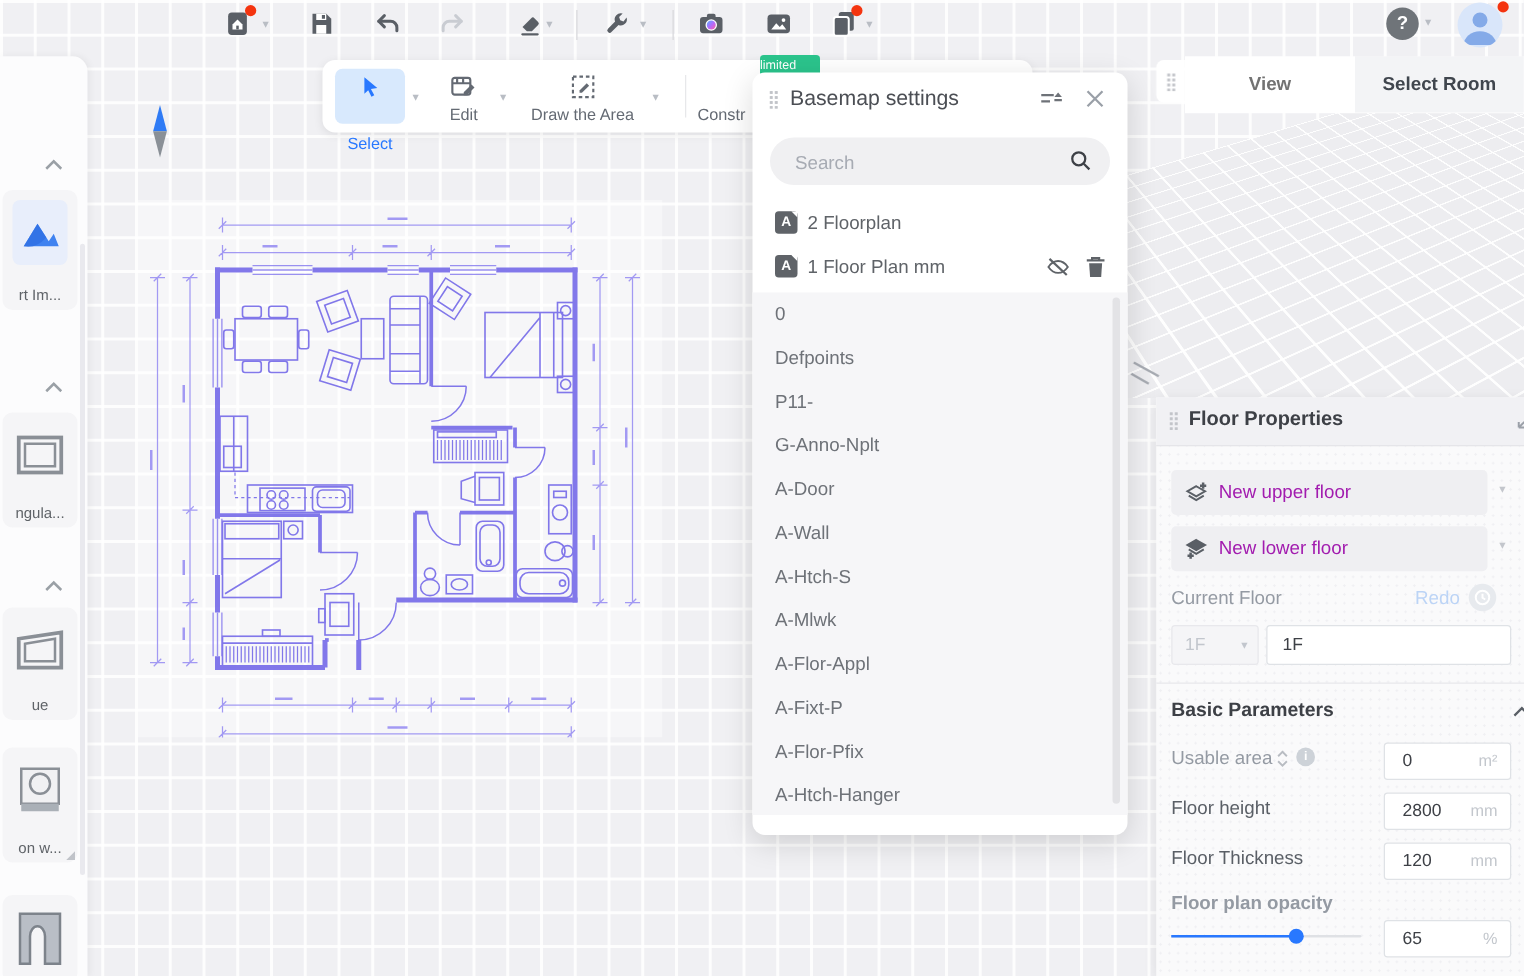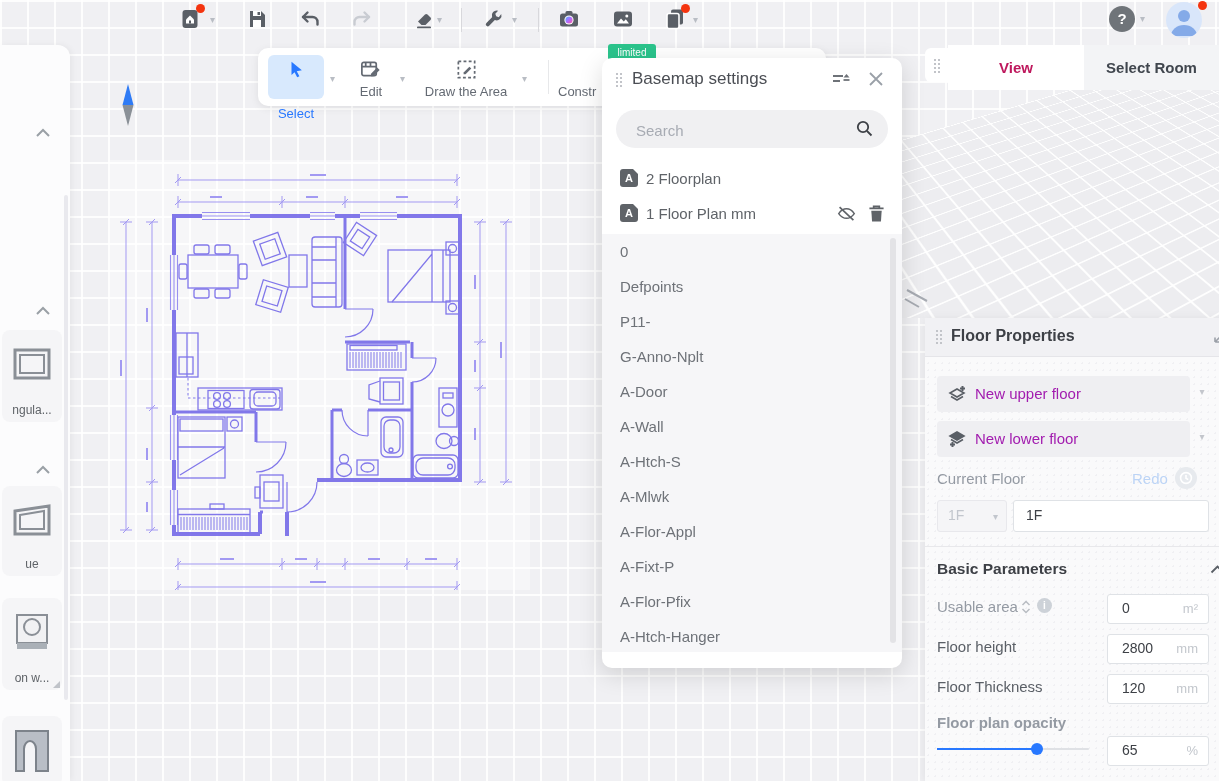--- a/index.html
+++ b/index.html
@@ -16,21 +16,21 @@
   .icon-btn{display:flex;align-items:center;justify-content:center;color:#5a5f66;}
   .caret{color:#b9bdc4;font-size:10px;line-height:10px;}
   .red-dot{position:absolute;width:9px;height:9px;border-radius:50%;background:#f4340f;}
   .dots{width:8px;height:15px;background-image:radial-gradient(circle,#c2c4c9 1.1px,transparent 1.4px);background-size:4px 4px;}
   
   #mid-toolbar{left:258px;top:48px;width:568px;height:58px;background:#fff;border-radius:10px;box-shadow:0 2px 8px rgba(0,0,0,.08);}
   #sel-chip{left:10px;top:7px;width:56px;height:44px;background:#d8e9fd;border-radius:6px;text-align:center;}
   #sel-chip .lbl{display:block;margin-top:24px;font-size:13px;color:#2878ff;}
   .tb-lbl{font-size:13px;color:#646a73;text-align:center;}
   
-  #limited-badge{left:608px;top:44px;width:48px;height:17px;background:#2bc48c;border-radius:3px;color:#fff;font-size:10px;text-align:center;line-height:17px;overflow:hidden;}
+  #limited-badge{left:608px;top:44px;width:48px;height:17px;background:#2bc48c;border-radius:3px;color:#fff;font-size:10px;line-height:17px;overflow:hidden;}
   
   #sidebar{left:0;top:45px;width:70px;height:736px;background:#fcfcfd;border-radius:0 12px 0 0;box-shadow:2px 0 6px rgba(0,0,0,.05);}
   .side-card{position:absolute;left:2px;width:60px;background:#f5f5f7;border-radius:8px;}
   .side-thumb{position:absolute;left:8px;top:8px;width:44px;height:52px;display:flex;align-items:center;justify-content:center;border-radius:6px;}
   .side-lbl{position:absolute;left:0;right:0;bottom:5px;text-align:center;font-size:12px;color:#5f6368;white-space:nowrap;overflow:hidden;}
   .chev{position:absolute;left:36px;color:#9aa0a6;}
   .fold-corner{position:absolute;right:2px;bottom:2px;width:0;height:0;border-left:7px solid transparent;border-bottom:7px solid #c0c3c9;}
   #side-scroll{left:64px;top:150px;width:4px;height:505px;background:#e9e9ee;border-radius:2px;}
   
   #basemap{left:602px;top:58px;width:300px;height:610px;background:#fff;border-radius:10px;box-shadow:0 6px 24px rgba(0,0,0,.14);}
@@ -321,20 +321,29 @@
     </g>
   </g>
 </svg>
 
 <div class="abs" id="sidebar">
   <span class="chev" style="top:78px;">
     <svg width="14" height="9" viewBox="0 0 14 9" fill="none" stroke="currentColor" stroke-width="2">
         <path d="M1 8 L7 2 L13 8"></path>
       </svg>
   </span>
+  <div class="side-card" style="top:107px;height:96px;">
+    <div class="side-thumb" style="background:#e8eefb;">
+      <svg width="34" height="30" viewBox="0 0 34 30">
+          <path d="M4 26 L15 8 L24 22 L28 16 L32 26 Z" fill="#3f82f0"></path>
+          <path d="M4 26 L15 8 L22 19 Q14 28 4 26Z" fill="#2f6fe4" opacity=".8"></path>
+        </svg>
+    </div>
+    <div class="side-lbl">rt Im...</div>
+  </div>
   <span class="chev" style="top:256px;">
     <svg width="14" height="9" viewBox="0 0 14 9" fill="none" stroke="currentColor" stroke-width="2">
         <path d="M1 8 L7 2 L13 8"></path>
       </svg>
   </span>
   <div class="side-card" style="top:285px;height:92px;">
     <div class="side-thumb">
       <svg width="40" height="34" viewBox="0 0 40 34">
           <rect x="3" y="3" width="34" height="28" fill="none" stroke="#8a8f96" stroke-width="3"></rect>
           <rect x="8" y="8" width="24" height="18" fill="none" stroke="#8a8f96" stroke-width="2"></rect>
@@ -410,21 +419,21 @@
 <div class="abs" id="view3d">
   <div class="plane"></div>
 </div>
 <svg class="abs" style="left:903px;top:280px;" width="36" height="32" viewBox="0 0 36 32">
   <path d="M4 10 l20 11 M2 19 l14 8" stroke="#a7abb2" stroke-width="2" fill="none"></path>
 </svg>
 <div class="abs" id="rt-dragtab">
     <div class="dots"></div>
   </div>
 <div class="abs" id="rt-tabs">
-  <div class="rt-tab" style="left:0;width:136px;background:#fff;color:#be185d;">View</div>
+  <div class="rt-tab" style="left:0;width:136px;background:#fff;color:#737373;">View</div>
   <div class="rt-tab" style="left:136px;width:135px;background:#f3f4f6;color:#40464e;">Select Room</div>
 </div>
 
 <div class="abs" id="fprops">
   <div id="fp-header">
     <div class="dots abs" style="left:10px;top:11px;"></div>
     <span class="title">Floor Properties</span>
     <svg class="abs" style="right:10px;top:10px;" width="16" height="16" viewBox="0 0 16 16" fill="none" stroke="#9ba0a8" stroke-width="1.6">
         <path d="M9.5 6.5 L14 2 M14 2 h-4.5 M14 2 v4.5 M6.5 9.5 L2 14 M2 14 h4.5 M2 14 v-4.5"></path>
       </svg>

